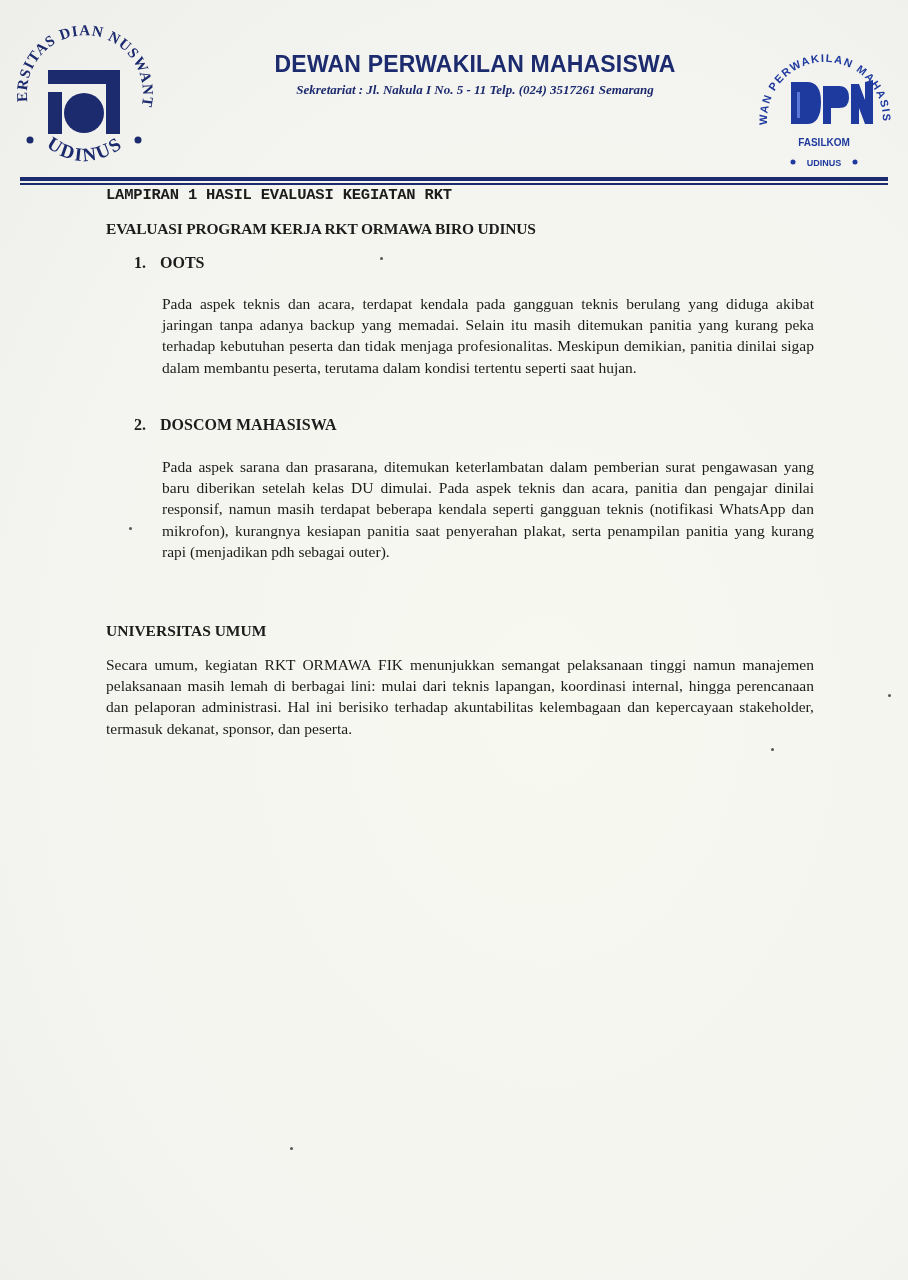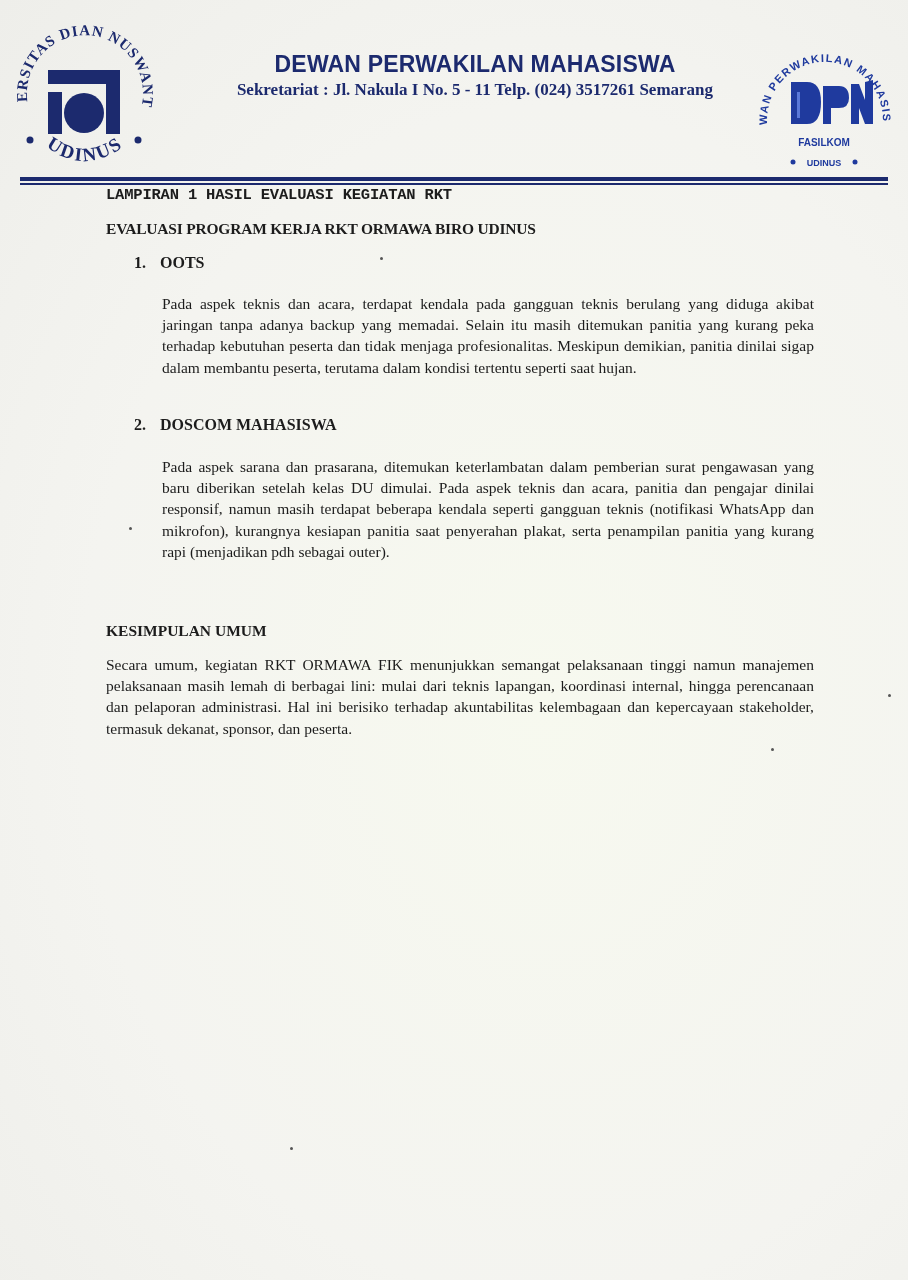--- a/index.html
+++ b/index.html
@@ -13,21 +13,21 @@
   .page {
     position:absolute; left:0; top:0; width:908px; height:1280px;
     background: radial-gradient(ellipse at 60% 55%, #f7f9ef 0%, #f4f4f0 60%, #eeeeea 100%);
   }
   .logo-left { position:absolute; left:8px; top:22px; width:152px; height:152px; }
   .logo-right { position:absolute; left:755px; top:38px; width:138px; height:140px; }
   .head-text { position:absolute; left:170px; top:50px; width:590px; text-align:center; color:#1c2a6e; }
   .h1 { font-family:"Liberation Sans", sans-serif; font-weight:bold; font-size:23px; letter-spacing:0.2px; line-height:28px; margin-left:20px; }
   .h2 { font-weight:bold; font-size:25px; line-height:27px; letter-spacing:0.5px; }
   .h3 { font-weight:bold; font-size:24px; line-height:28px; letter-spacing:0.3px; }
-  .h4 { font-weight:bold; font-size:17px; line-height:24px; margin-left:20px; }
+  .h4 { font-weight:bold; font-size:13px; line-height:24px; margin-left:20px;font-style:italic; }
   .rule-thick { position:absolute; left:20px; top:177px; width:868px; height:4px; background:#1c2a6e; }
   .rule-thin { position:absolute; left:20px; top:183px; width:868px; height:1.5px; background:#1c2a6e; }
   .content { position:absolute; left:106px; top:186px; width:708px; font-size:15.5px; }
   .title { font-weight:bold; font-size:15.5px; margin:0; letter-spacing:-0.2px; }
   .t1 { position:absolute; top:0; left:0;font-family:Liberation Mono, monospace; }
   .t2 { position:absolute; top:34px; left:0; }
   .sec-head { position:absolute; left:28px; font-weight:bold; font-size:16px; }
   .sec-head .num { display:inline-block; width:26px; }
   .para { position:absolute; left:56px; width:652px; text-align:justify; line-height:21.2px; font-size:15.5px; }
   .concl-title { position:absolute; left:0; font-weight:bold; font-size:15.5px; }
@@ -95,21 +95,21 @@
     <div class="sec-head" style="top:68px;">
       <span class="num">1.</span><span>OOTS</span>
     </div>
     <div class="para" style="top:107px;">Pada aspek teknis dan acara, terdapat kendala pada gangguan teknis berulang yang diduga akibat jaringan tanpa adanya backup yang memadai. Selain itu masih ditemukan panitia yang kurang peka terhadap kebutuhan peserta dan tidak menjaga profesionalitas. Meskipun demikian, panitia dinilai sigap dalam membantu peserta, terutama dalam kondisi tertentu seperti saat hujan.</div>
 
     <div class="sec-head" style="top:230px;">
       <span class="num">2.</span><span>DOSCOM MAHASISWA</span>
     </div>
     <div class="para" style="top:270px;">Pada aspek sarana dan prasarana, ditemukan keterlambatan dalam pemberian surat pengawasan yang baru diberikan setelah kelas DU dimulai. Pada aspek teknis dan acara, panitia dan pengajar dinilai responsif, namun masih terdapat beberapa kendala seperti gangguan teknis (notifikasi WhatsApp dan mikrofon), kurangnya kesiapan panitia saat penyerahan plakat, serta penampilan panitia yang kurang rapi (menjadikan pdh sebagai outer).</div>
 
-    <div class="concl-title" style="top:436px;">KESIMPULAN UMUM</div>
+    <div class="concl-title" style="top:436px;">UNIVERSITAS UMUM</div>
     <div class="concl-para" style="top:468px;">Secara umum, kegiatan RKT ORMAWA FIK menunjukkan semangat pelaksanaan tinggi namun manajemen pelaksanaan masih lemah di berbagai lini: mulai dari teknis lapangan, koordinasi internal, hingga perencanaan dan pelaporan administrasi. Hal ini berisiko terhadap akuntabilitas kelembagaan dan kepercayaan stakeholder, termasuk dekanat, sponsor, dan peserta.</div>
   </div>
 
   <div class="dot" style="left:380px; top:257px;"></div>
   <div class="dot" style="left:129px; top:527px;"></div>
   <div class="dot" style="left:771px; top:748px;"></div>
   <div class="dot" style="left:888px; top:694px;"></div>
   <div class="dot" style="left:290px; top:1147px;"></div>
 </div>
 

